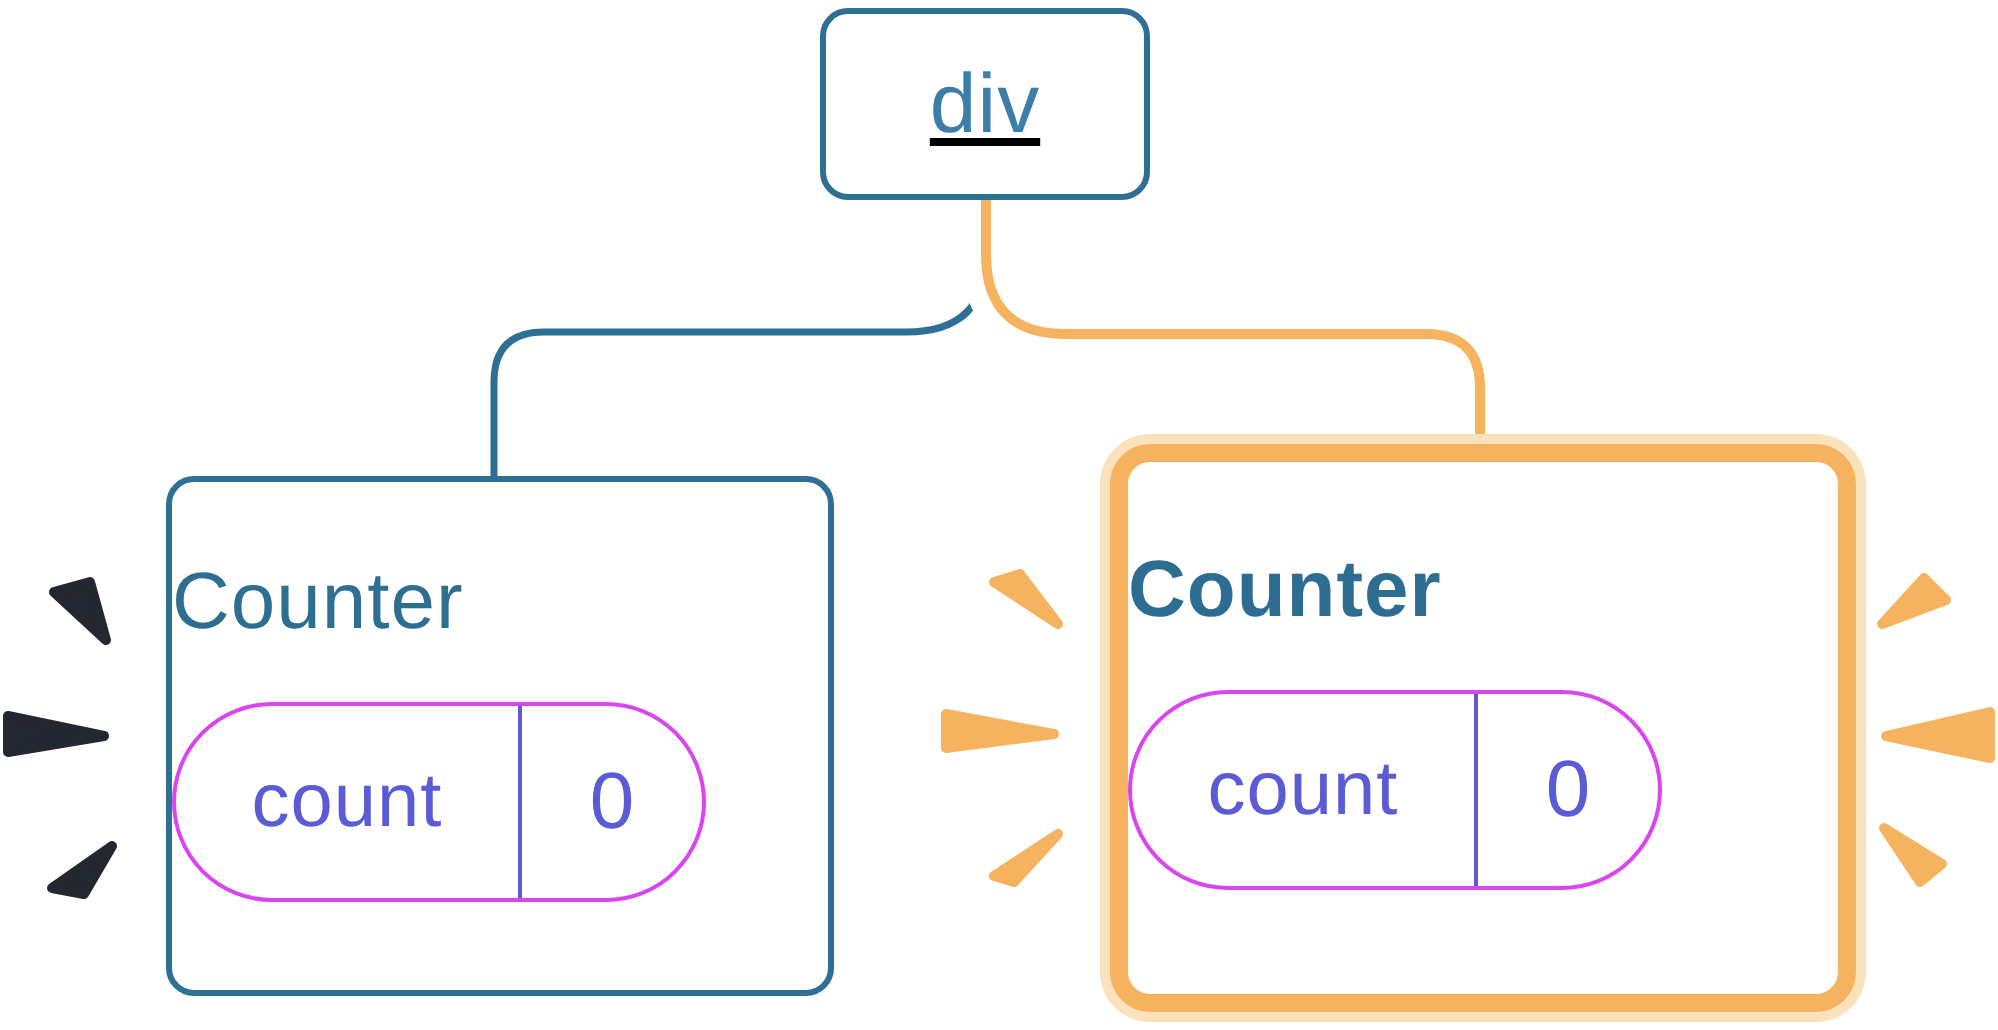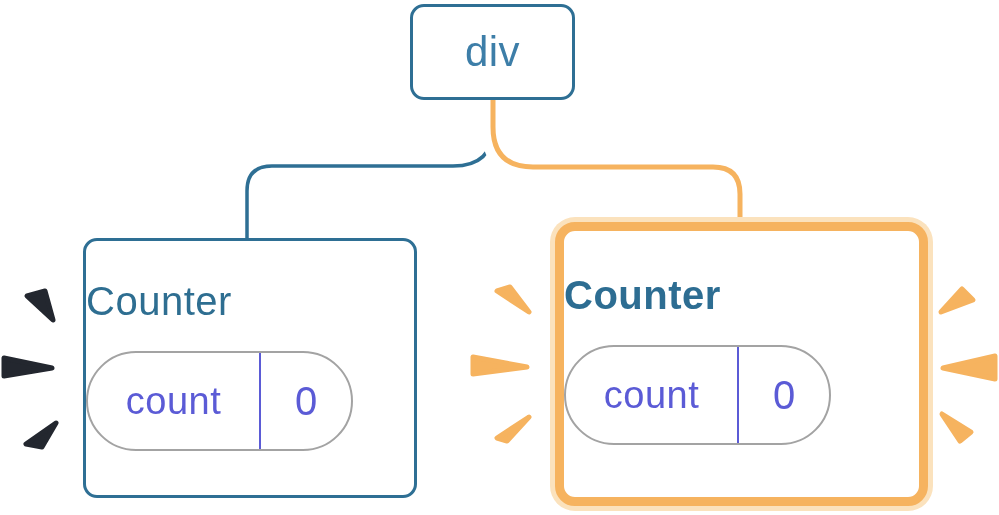--- a/index.html
+++ b/index.html
@@ -5,21 +5,21 @@
   html,body{margin:0;padding:0;background:#ffffff;}
   body{font-family:"Liberation Sans","DejaVu Sans",sans-serif;}
   .stage{position:relative;width:999px;height:515px;background:#ffffff;overflow:hidden;}
   .wires{position:absolute;left:0;top:0;width:999px;height:515px;}
 
   .node{position:absolute;background:#ffffff;box-sizing:border-box;}
 
   .root-node{
     left:410px;top:4px;width:165px;height:96px;
     border:3px solid #2e6f94;border-radius:14px;
-    display:flex;align-items:center;justify-content:center;
+    display:flex;align-items:center;justify-content:center;text-decoration:underline;
   }
   .root-label{color:#3d7ea8;font-size:42px;font-weight:500;letter-spacing:.5px;}
 
   .counter-box{
     display:flex;flex-direction:column;align-items:flex-start;
   }
   .left-counter{
     left:83px;top:238px;width:334px;height:260px;
     border:3px solid #2e6f94;border-radius:14px;
     padding-top:38px;
@@ -31,21 +31,21 @@
     padding-top:42px;
   }
   .counter-title{
     color:#2e6e91;font-size:40px;font-weight:500;letter-spacing:.5px;line-height:1.1;
   }
   .right-counter .counter-title{font-weight:700;color:#2d6d92;}
 
   .state-pill{
     margin-top:28px;
     width:267px;height:100px;box-sizing:border-box;
-    border:2px solid #a3a3a3;border-radius:52px;
+    border:2px solid #d946ef;border-radius:52px;
     display:flex;align-items:stretch;overflow:hidden;
   }
   .pill-key{
     flex:1 1 auto;display:flex;align-items:center;justify-content:center;
     color:#5b5bd6;font-size:38px;letter-spacing:.5px;
   }
   .pill-divider{width:2px;background:#5b5bd6;}
   .pill-value{
     width:90px;display:flex;align-items:center;justify-content:center;
     color:#5b5bd6;font-size:40px;

